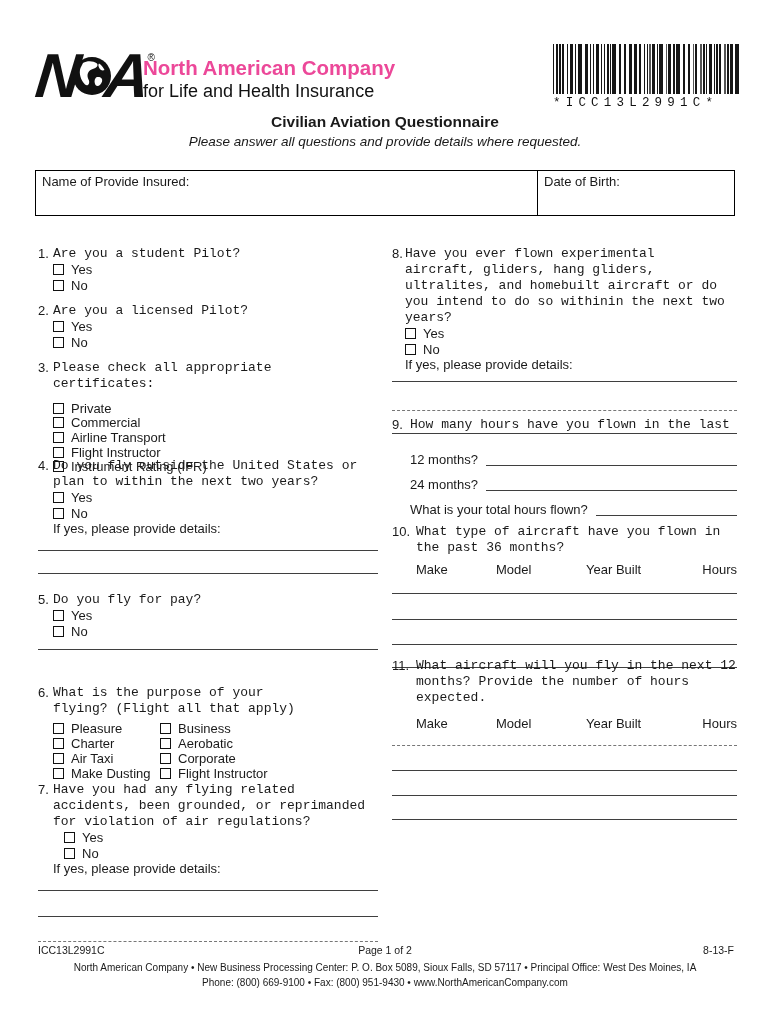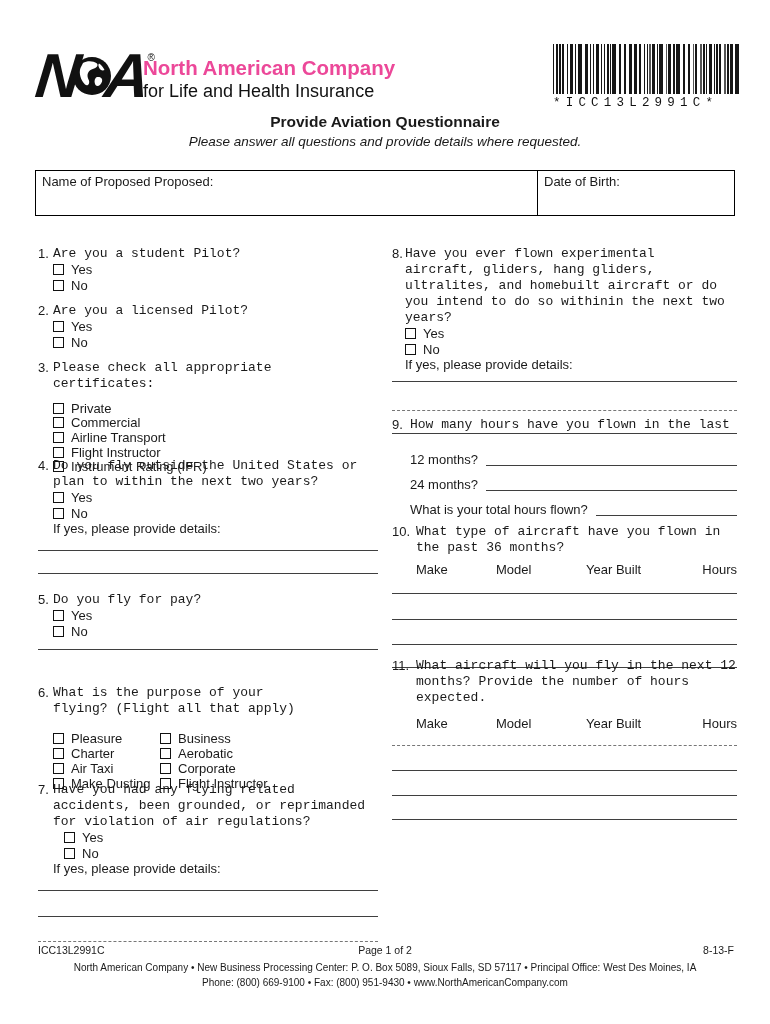--- a/index.html
+++ b/index.html
@@ -42,21 +42,21 @@
   .opts.more-indent { padding-left:26px; }
   .opts.right-indent { padding-left:13px; }
   .opt { display:flex; align-items:center; height:15.5px; }
   .opt.tight { height:14.6px; }
   .cb { width:9px; height:9px; border:1.4px solid #111; margin-right:7px; flex:none; background:#fff; }
   .followup { padding-left:15px; margin-top:0; line-height:16px; }
   .followup.right-indent { padding-left:13px; }
   .lines { }
   .ln { border-bottom:1px solid #3f3f3f; }
   .ln.dashed { border-bottom:1px dashed #777; }
-  .opt-grid { display:grid; grid-template-columns:107px auto; padding-left:15px; margin-top:14px;text-align:center; }
+  .opt-grid { display:grid; grid-template-columns:107px auto; padding-left:15px; margin-top:4px;text-align:center; }
   .opt-grid .opt { height:15px; }
   
   .fld-row { display:flex; align-items:flex-end; height:25px; padding-left:18px; }
   .fld-label { white-space:nowrap;margin-top:28px; }
   .fld-line { flex:1; border-bottom:1px solid #3f3f3f; margin-left:8px; margin-bottom:1px; }
   
   .tbl-head { display:flex; padding-left:24px; line-height:16px; }
   .th-make { width:80px; }
   .th-model { width:90px; }
   .th-year { width:112px; }
@@ -136,26 +136,26 @@
         <i style="width:2px;margin-right:1px;background:#161616"></i>
         <i style="width:2px;margin-right:3px;background:#161616"></i>
         <i style="width:2px;margin-right:1px;background:#555"></i>
         <i style="width:2px;margin-right:1px;background:#161616"></i>
         <i style="width:3px;margin-right:2px;background:#161616"></i>
         <i style="width:4px;margin-right:3px;background:#161616"></i>
       </div>
     <div class="barcode-text">*ICC13L2991C*</div>
   </div>
 
-  <div class="form-title">Provide Aviation Questionnaire</div>
+  <div class="form-title">Civilian Aviation Questionnaire</div>
   <div class="form-subtitle">Please answer all questions and provide details where requested.</div>
 
   <div class="insured-box">
     <div class="insured-cell cell-name">
-      <span>Name of Proposed Proposed:</span>
+      <span>Name of Provide Insured:</span>
     </div>
     <div class="insured-cell cell-dob">
       <span>Date of Birth:</span>
     </div>
   </div>
 
   <div class="col col-left">
 
     <section class="q" style="top:6px">
       <div class="q-head">

